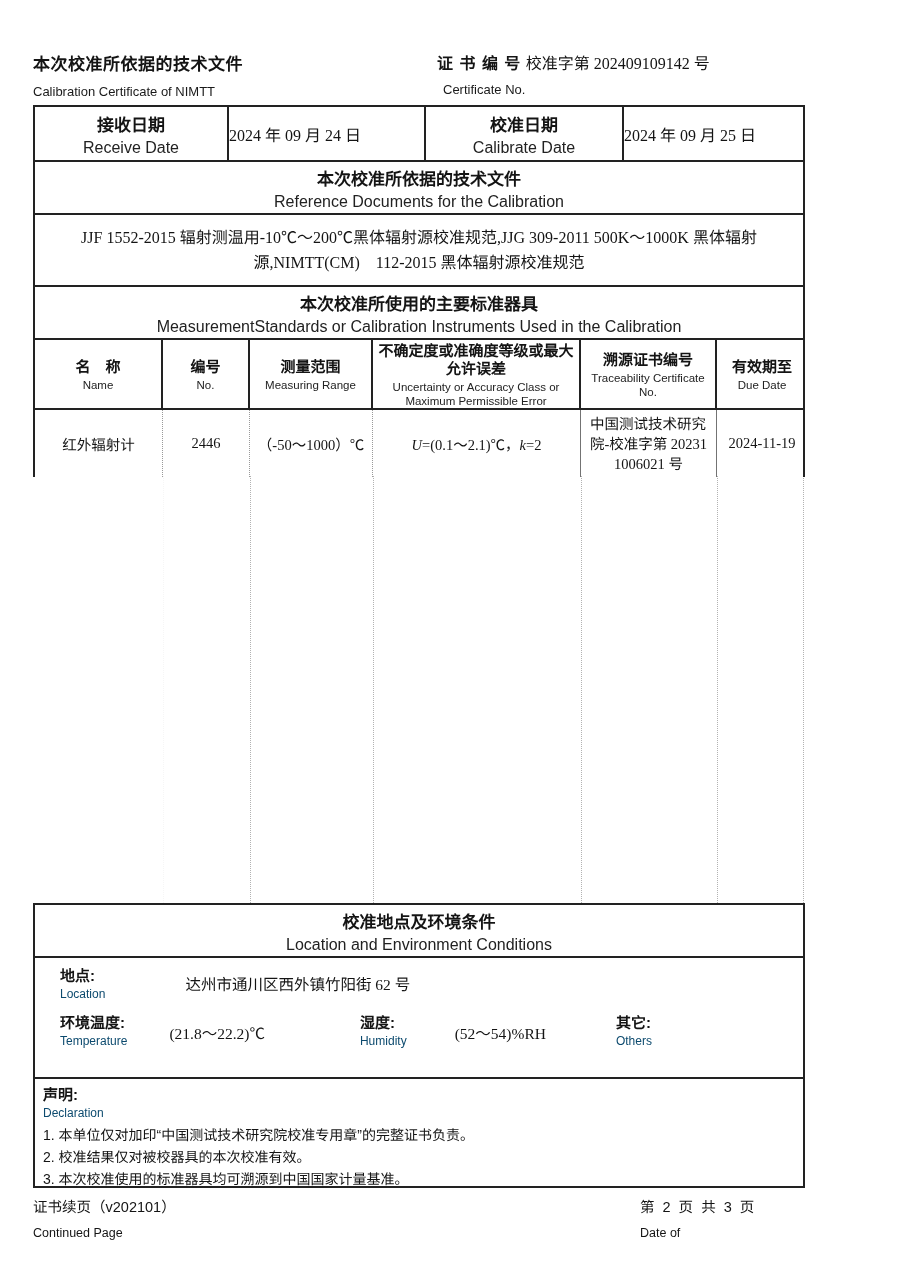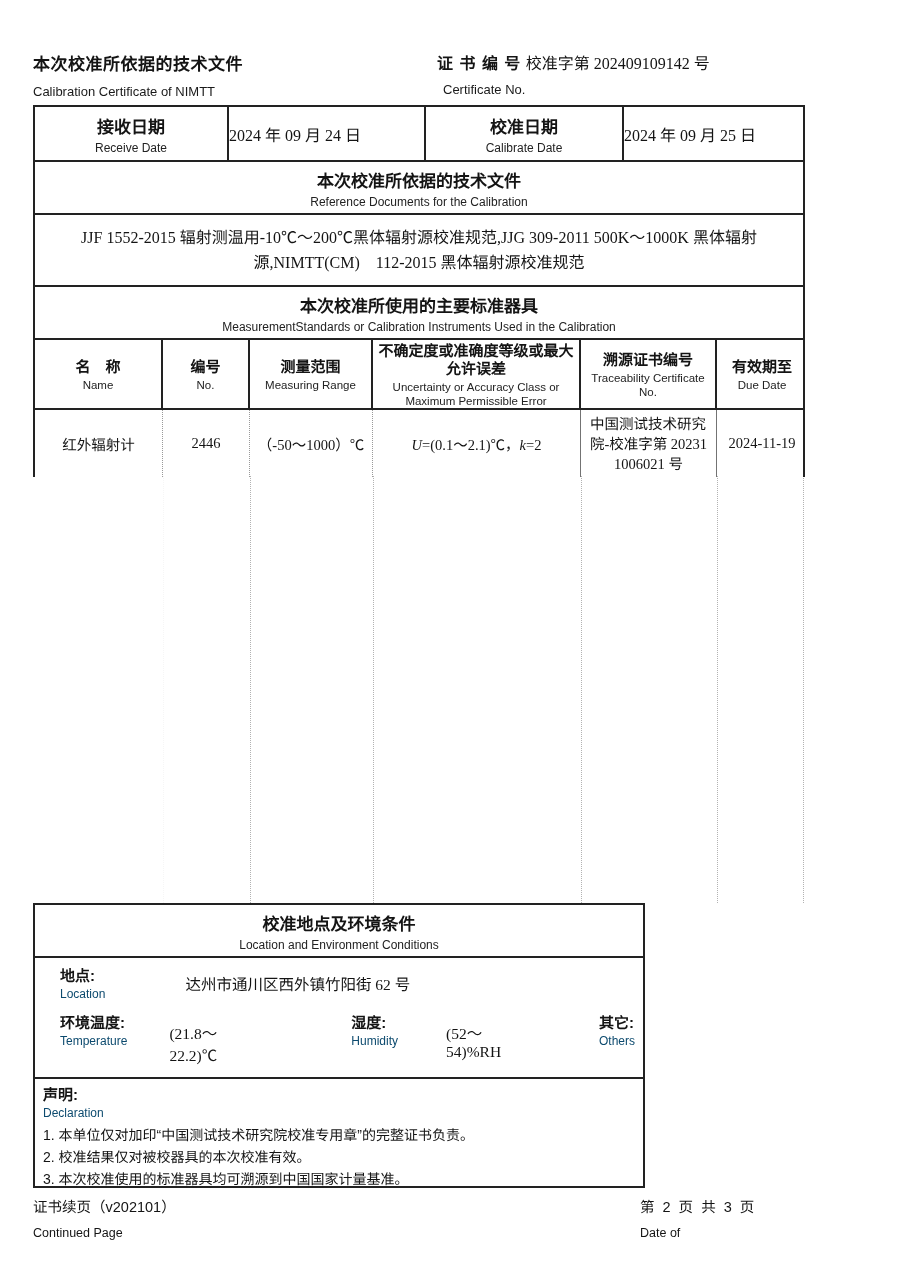--- a/index.html
+++ b/index.html
@@ -20,21 +20,21 @@
   .cert-label { font-weight:bold; letter-spacing:1px; }
   .cert-value { font-family:"Liberation Serif", serif; }
   .cert-en { font-size:13px; margin-top:8px; margin-left:6px; color:#1a1a1a; }
 
   
   .tableA { position:absolute; top:105px; left:33px; width:772px; border:2px solid #222; border-bottom:0; }
   .row { border-bottom:2px solid #222; }
   .row:last-child { border-bottom:0; }
 
   .zh-big { font-size:17px; font-weight:bold; }
-  .en-sub { font-size:12px; color:#222; margin-top:3px; }
+  .en-sub { font-size:16px; color:#222; margin-top:3px; }
 
   
   .dates { display:grid; grid-template-columns:194px 197px 198px 183px; height:55px; }
   .dates > div { border-right:2px solid #222; display:flex; flex-direction:column; justify-content:center; align-items:center; }
   .dates > div:last-child { border-right:0; }
   .date-val { align-items:flex-start !important; padding-left:0; font-size:16px; }
 
   
   .sec-title { height:53px; display:flex; flex-direction:column; justify-content:center; align-items:center; }
 
@@ -58,21 +58,21 @@
   .trace-lines { line-height:20px; text-align:center; }
   .trace-lines span { display:block; }
   .trace-lines span:nth-child(1), .trace-lines span:nth-child(2) { text-align:left; }
   .unc i { font-style:italic; }
 
   
   .blank { position:absolute; top:476px; left:33px; width:772px; height:427px; }
   .vline { position:absolute; top:0; bottom:0; width:0; border-left:1px dotted rgba(0,0,0,0.30); }
 
   
-  .tableB { position:absolute; top:903px; left:33px; width:612px; border:2px solid #222; }
+  .tableB { position:absolute; top:903px; left:33px; width:772px; border:2px solid #222; }
   .loc-body { height:121px; padding:6px 8px 0 25px; }
   .loc-line { display:flex; align-items:flex-start; }
   .label-stack { display:flex; flex-direction:column; }
   .label-zh { font-size:15px; font-weight:bold; }
   .label-en { font-size:12px; color:#0c4a6e; margin-top:2px; }
   .loc-value { font-size:15.5px; margin-left:80px; margin-top:8px; }
   .env-line { display:flex; margin-top:10px; align-items:flex-start; }
   .env-val { font-size:15.5px; margin-top:10px; }
   .t-val { margin-left:42px; }
   .h-lab { margin-left:95px; }

